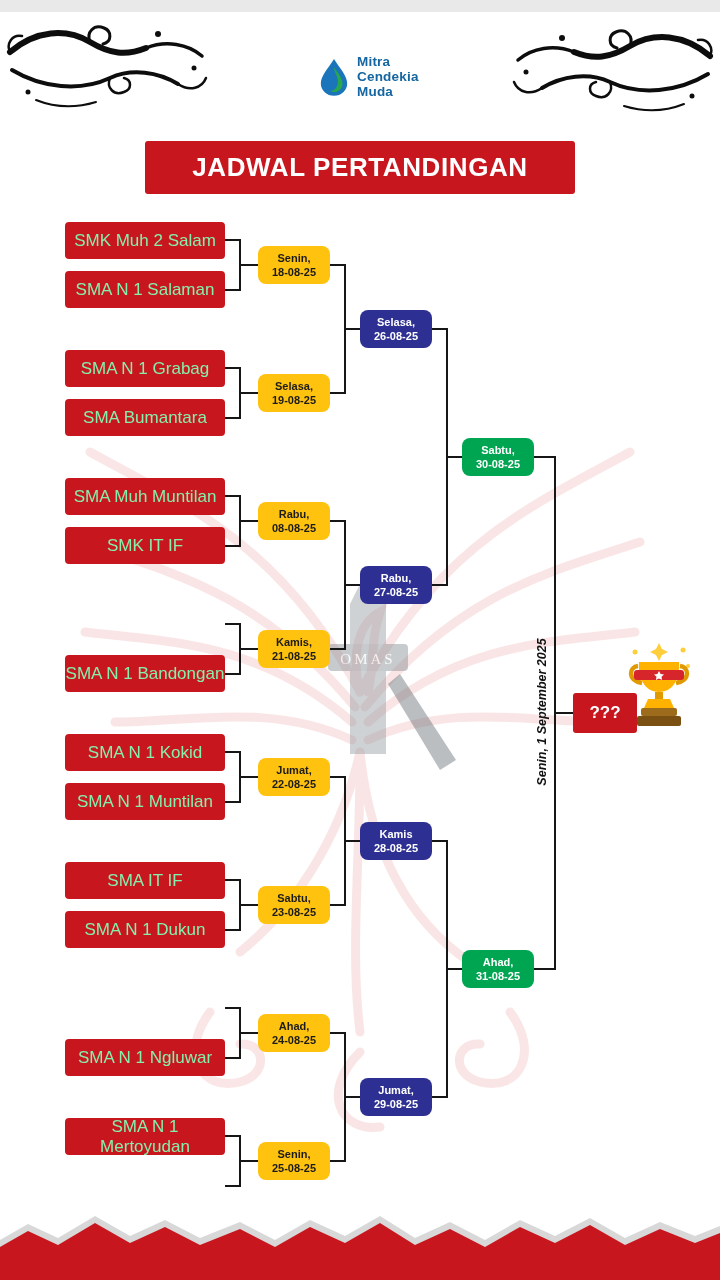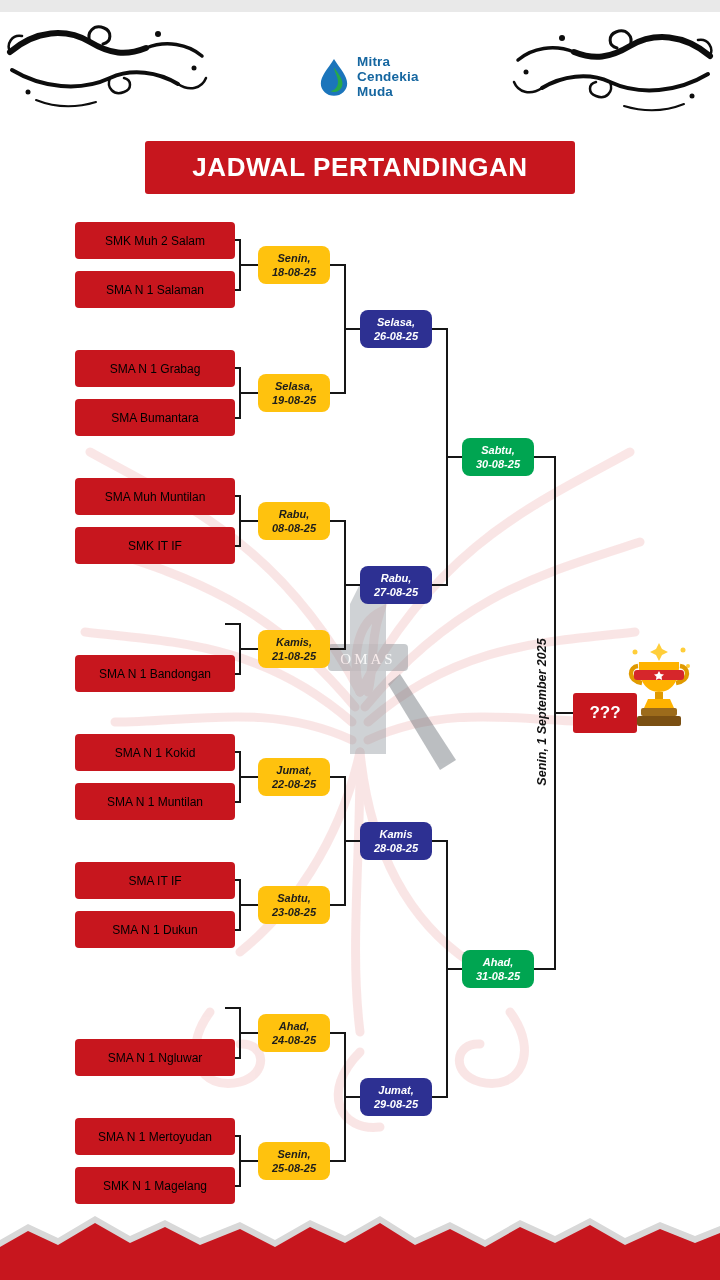--- a/index.html
+++ b/index.html
@@ -26,29 +26,29 @@
     position:absolute; left:145px; top:129px; width:430px; height:53px;
     background:var(--red); color:#fff; border-radius:3px;
     display:flex; align-items:center; justify-content:center;
     font-size:26px; font-weight:800; letter-spacing:.6px; z-index:3;
   }
 
   .watermark{ position:absolute; left:60px; top:380px; z-index:1; }
   .lines{ position:absolute; left:0; top:0; z-index:2; }
 
   .team{
-    position:absolute; left:75px; width:160px; height:37px;
-    background:var(--red); color:#000000; border-radius:4px;
+    position:absolute; left:65px; width:160px; height:37px;
+    background:var(--red); color:#86efac; border-radius:4px;
     display:flex; align-items:center; justify-content:center;
-    font-size:12px; font-weight:500; text-align:center; z-index:3;
+    font-size:17px; font-weight:500; text-align:center; z-index:3;
   }
   .datebox{
     position:absolute; width:72px; height:38px; border-radius:8px;
     display:flex; flex-direction:column; align-items:center; justify-content:center;
-    font-style:italic; font-size:11px; font-weight:600; line-height:1.3; z-index:3;
+    font-size:11px; font-weight:600; line-height:1.3; z-index:3;
   }
   .r1{ left:258px; background:var(--yellow); color:#1c1c1c; }
   .r2{ left:360px; background:var(--blue); color:#ffffff; }
   .r3{ left:462px; background:var(--green); color:#ffffff; }
 
   .final-label{
     position:absolute; left:425px; top:690px; width:240px; height:20px;
     transform:rotate(-90deg); text-align:center;
     font-style:italic; font-size:12.5px; font-weight:600; color:#111; z-index:3;
   }
@@ -167,21 +167,20 @@
   <div class="team" style="top:387px">SMA Bumantara</div>
   <div class="team" style="top:466px">SMA Muh Muntilan</div>
   <div class="team" style="top:515px">SMK IT IF</div>
   <div class="team" style="top:643px">SMA N 1 Bandongan</div>
   <div class="team" style="top:722px">SMA N 1 Kokid</div>
   <div class="team" style="top:771px">SMA N 1 Muntilan</div>
   <div class="team" style="top:850px">SMA IT IF</div>
   <div class="team" style="top:899px">SMA N 1 Dukun</div>
   <div class="team" style="top:1027px">SMA N 1 Ngluwar</div>
   <div class="team" style="top:1106px">SMA N 1 Mertoyudan</div>
-  <div class="team" style="top:1155px">SMK N 1 Magelang</div>
 
   <div class="datebox r1" style="top:234px">
     <span>Senin,</span>
     <span>18-08-25</span>
   </div>
   <div class="datebox r1" style="top:362px">
     <span>Selasa,</span>
     <span>19-08-25</span>
   </div>
   <div class="datebox r1" style="top:490px">

